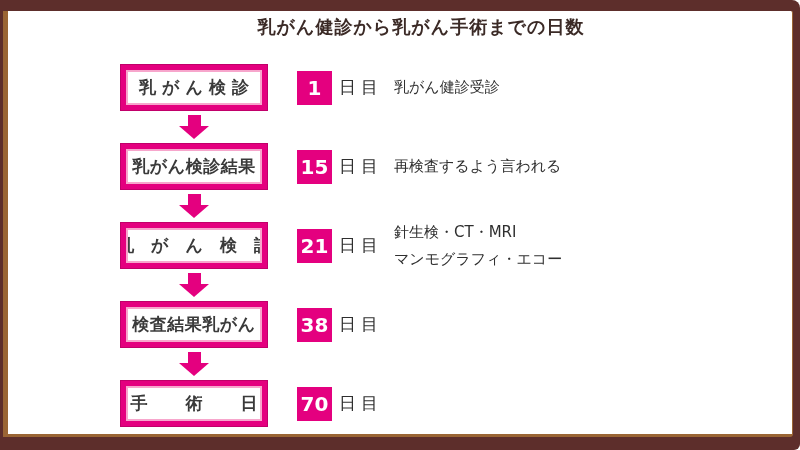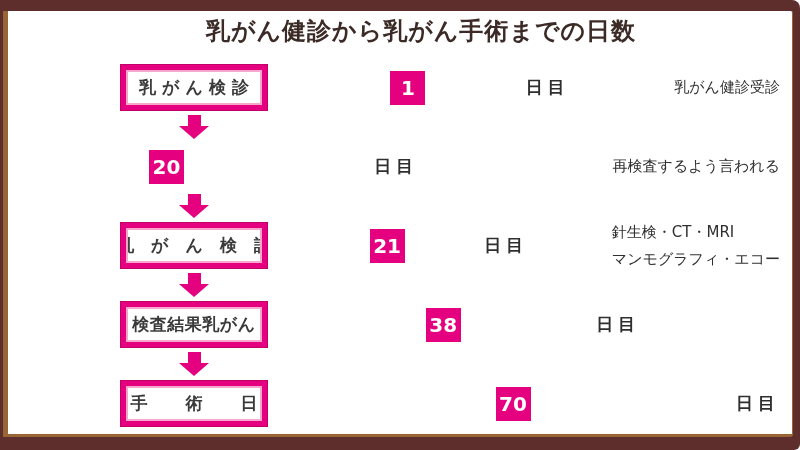--- a/index.html
+++ b/index.html
@@ -10,26 +10,26 @@
   .frame { position:absolute; inset:0; background:var(--frame-brown,#5d2e2b);
            border-radius:0 8px 6px 0; }
   .card  { position:absolute; top:11px; left:3px; right:7px; bottom:13px;
            background:#fff;
            border-left:5px solid var(--frame-tan,#9a6534);
            border-bottom:3px solid var(--frame-tan,#9a6534);
            border-right:1px solid var(--frame-tan,#9a6534);
            border-radius:0 2px 3px 0; }
 
   .title { position:absolute; top:4px; left:0; right:0; text-align:center;
-           font-size:24px; font-weight:bold; letter-spacing:1px;
+           font-size:18px; font-weight:bold; letter-spacing:1px;
            color:var(--title-color,#3b2a26);margin-left:42px; }
 
   .flow { position:absolute; left:112px; top:53px; width:660px; }
 
-  .step-row { display:flex; align-items:center; height:47px;justify-content:space-between; }
+  .step-row { display:flex; align-items:center; height:47px; }
 
   
   .flow-box { width:148px; height:47px; flex:0 0 148px;
               background:var(--accent-pink,#e4007f);
               box-shadow: inset 0 0 0 1px #c1006a;
               padding:6px; display:flex; }
   .flow-box-inner { flex:1; background:#fff;
               border:2px solid var(--accent-pink-light,#f7a6cc);
               display:flex; align-items:center; justify-content:center;
               overflow:hidden; }
@@ -38,21 +38,21 @@
   .ls-a { letter-spacing:6px;  margin-right:-6px; }
   .ls-b { letter-spacing:0.5px; }
   .ls-c { letter-spacing:17px; margin-right:-17px; }
   .ls-d { letter-spacing:0.5px; }
   .ls-e { letter-spacing:38px; margin-right:-38px; }
 
   .day-badge { width:35px; height:34px; margin-left:29px; flex:0 0 35px;
                background:var(--accent-pink,#e4007f); color:#fff;
                font-size:20px; font-weight:bold;
                display:flex; align-items:center; justify-content:center; }
-  .day-suffix { font-size:17px; font-weight:bold; color:var(--text-color,#2f2f2f);
+  .day-suffix { font-size:17px; font-weight:normal; color:var(--text-color,#2f2f2f);
                 letter-spacing:5px; margin-left:7px; white-space:nowrap; }
   .day-desc { margin-left:11px; font-size:15px; color:var(--text-color,#2f2f2f);
               line-height:27px; white-space:nowrap; }
 
   
   .arrow-row { height:32px; padding-left:59px; }
   .down-arrow { width:30px; padding-top:4px; }
   .arrow-stem { width:13px; height:11px; margin:0 auto;
                 background:var(--accent-pink,#e4007f); }
   .arrow-head { width:0; height:0; margin:0 auto;
@@ -87,22 +87,27 @@
       </div>
 
       <div class="arrow-row">
         <div class="down-arrow">
           <div class="arrow-stem"></div>
           <div class="arrow-head"></div>
         </div>
       </div>
 
       <div class="step-row">
+        <div class="flow-box">
+          <div class="flow-box-inner">
+            <span class="box-label ls-b">乳がん検診結果</span>
+          </div>
+        </div>
         <div class="day-badge">
-          <span>20</span>
+          <span>15</span>
         </div>
         <span class="day-suffix">日目</span>
         <div class="day-desc">
           <div>再検査するよう言われる</div>
           <div></div>
         </div>
       </div>
 
       <div class="arrow-row">
         <div class="down-arrow">

